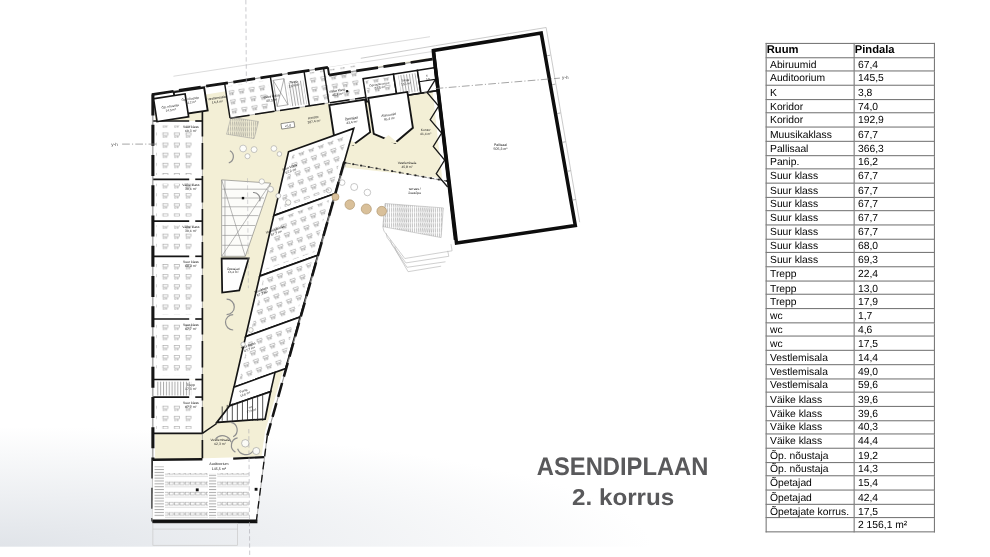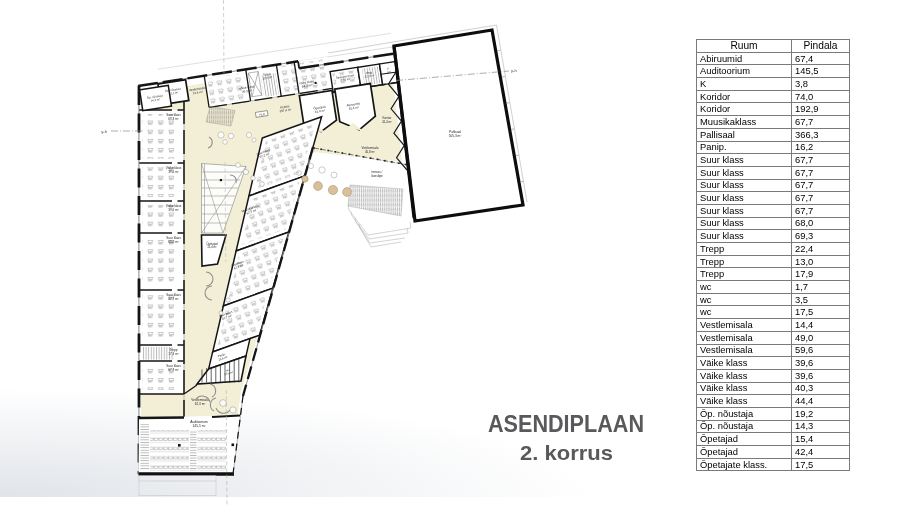--- a/index.html
+++ b/index.html
@@ -4,22 +4,22 @@
 * { margin:0; padding:0; box-sizing:border-box; }
 html,body { width:900px; height:506px; overflow:hidden; background:#ffffff;
   font-family:"Liberation Sans", sans-serif; position:relative; }
 #plan { position:absolute; left:0; top:0; }
 #shade { position:absolute; left:0; top:385px; width:660px; height:112px;
   background:radial-gradient(ellipse 120% 130% at 0% 100%, rgba(187,195,206,0.45), rgba(187,195,206,0) 75%); }
 table { position:absolute; left:696px; top:39px; width:154px; border-collapse:collapse;
   font-size:9.4px; color:#000; background:#fff; }
 td,th { border:1px solid #7a7a7a; height:12.69px; padding:0 0 0 3px; text-align:left;
   font-weight:normal; line-height:10px; }
-th { text-align:center; font-weight:normal; font-size:10.2px; padding:0; }
-td.v,th.v { width:58px; }
+th { font-weight:bold; font-size:10.2px; padding:0; }
+td.v,th.v { width:73px; }
 </style></head>
 <body>
 
 <div id="shade"></div>
 
 <div id="plan">
 <svg width="900" height="506" viewBox="0 0 900 506" xmlns="http://www.w3.org/2000/svg" font-family="Liberation Sans, sans-serif">
 <defs>
 <pattern id="desk" width="10.5" height="9.2" patternUnits="userSpaceOnUse">
  <rect x="1" y="1.2" width="4.6" height="2.2" fill="#fff" stroke="#8f8f8f" stroke-width="0.45"></rect>
@@ -441,21 +441,21 @@
       <tr>
         <td>Trepp</td>
         <td class="v">17,9</td>
       </tr>
       <tr>
         <td>wc</td>
         <td class="v">1,7</td>
       </tr>
       <tr>
         <td>wc</td>
-        <td class="v">3,5</td>
+        <td class="v">4,6</td>
       </tr>
       <tr>
         <td>wc</td>
         <td class="v">17,5</td>
       </tr>
       <tr>
         <td>Vestlemisala</td>
         <td class="v">14,4</td>
       </tr>
       <tr>
@@ -492,16 +492,20 @@
       </tr>
       <tr>
         <td>Õpetajad</td>
         <td class="v">15,4</td>
       </tr>
       <tr>
         <td>Õpetajad</td>
         <td class="v">42,4</td>
       </tr>
       <tr>
-        <td>Õpetajate klass.</td>
+        <td>Õpetajate korrus.</td>
         <td class="v">17,5</td>
+      </tr>
+      <tr>
+        <td></td>
+        <td class="v">2 156,1 m²</td>
       </tr>
 </tbody>
   </table>
 </body></html>

